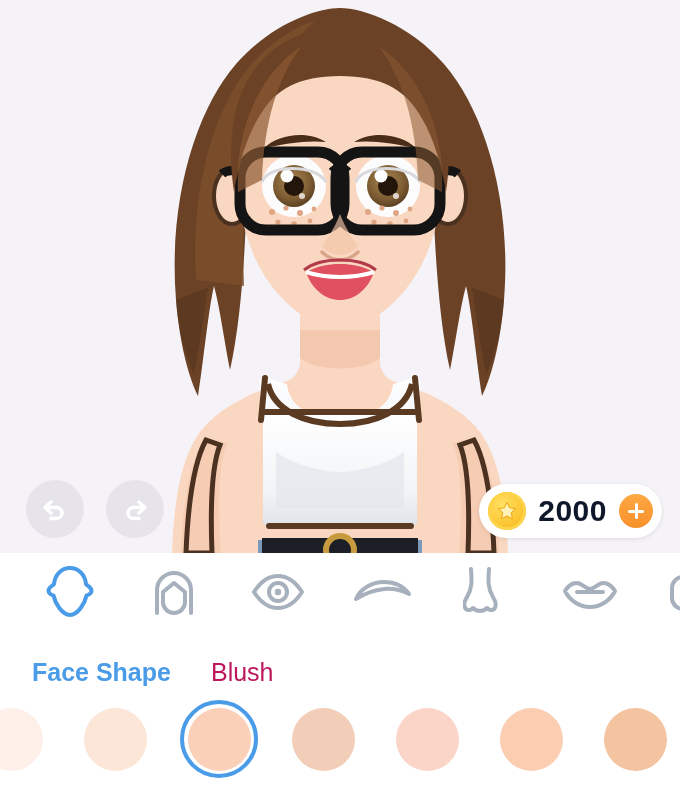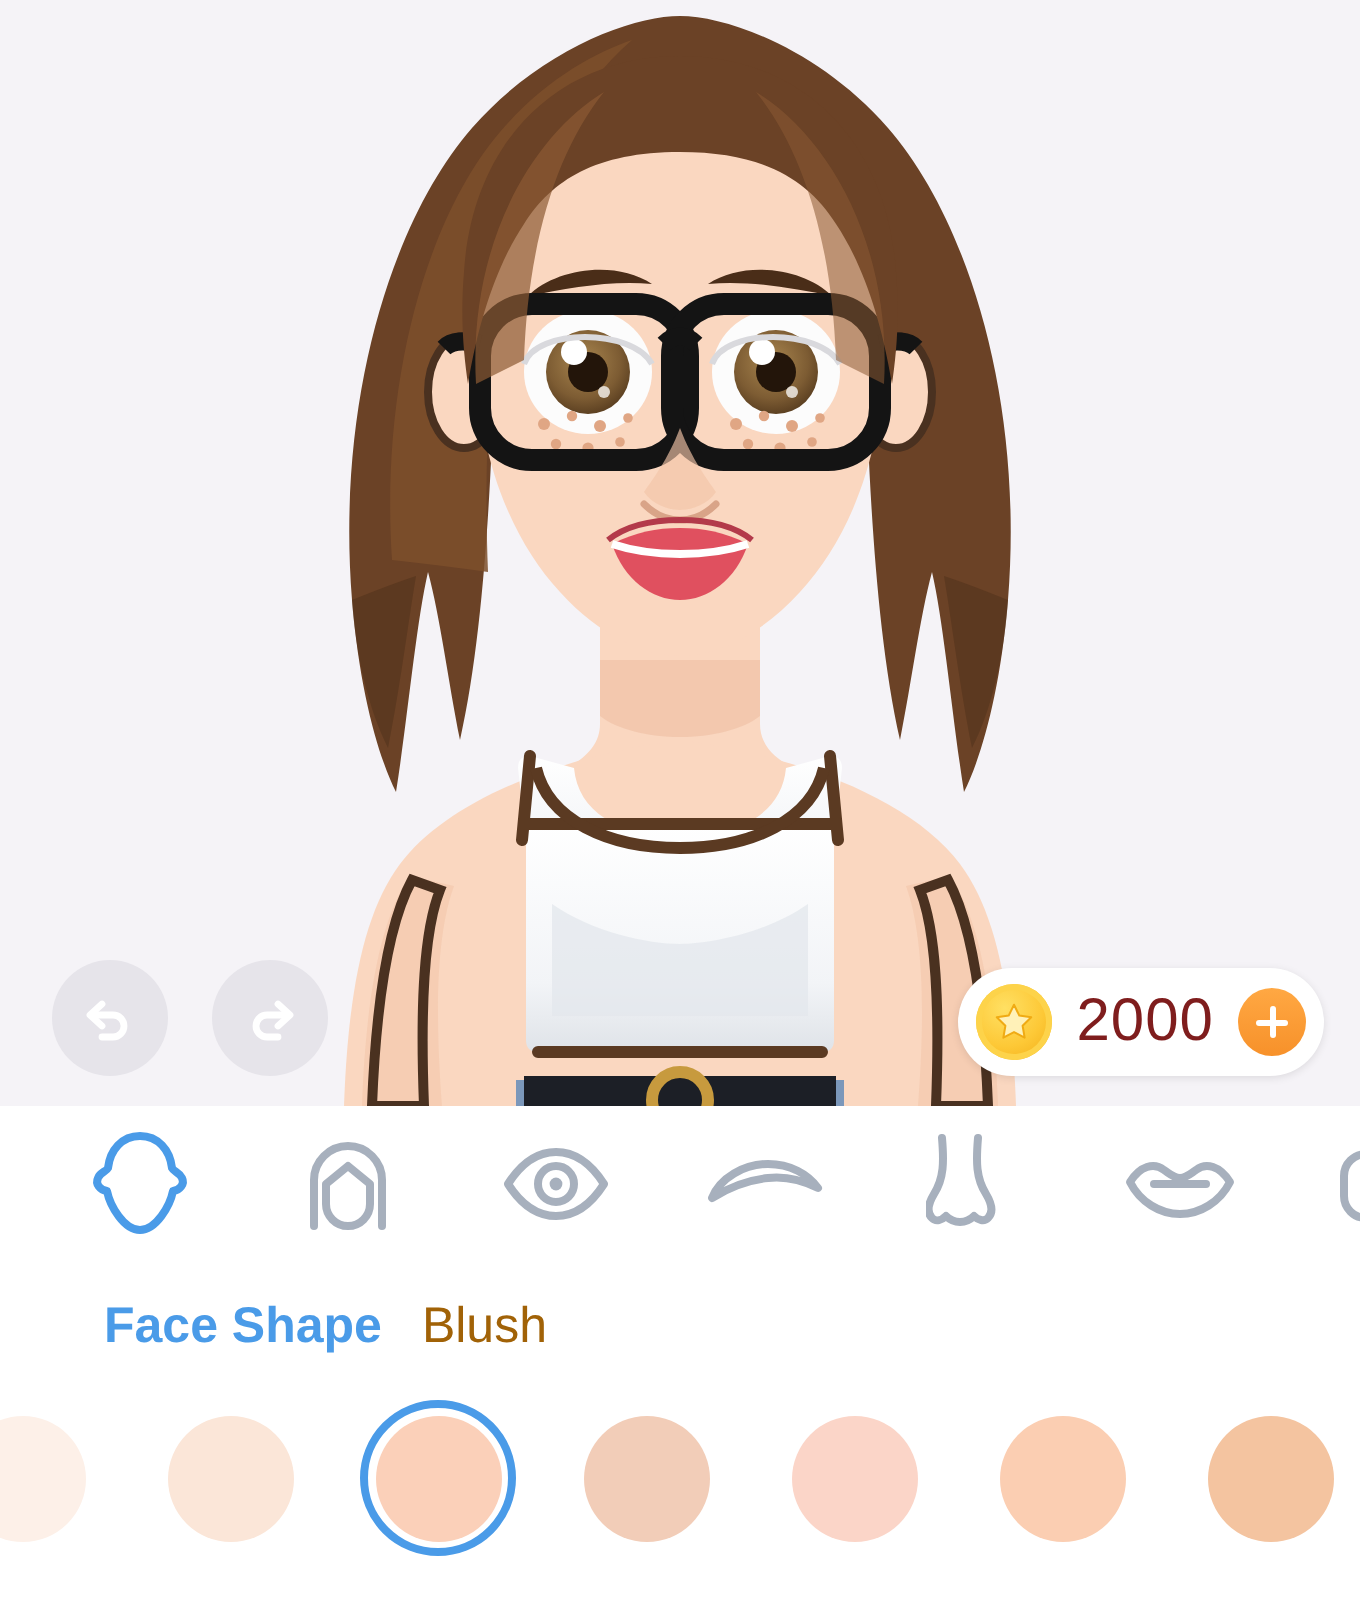--- a/index.html
+++ b/index.html
@@ -57,22 +57,22 @@
     z-index: 6;
   }
   .coin-icon {
     width: 38px; height: 38px; flex: 0 0 38px;
     border-radius: 50%;
     background: radial-gradient(circle at 38% 32%, #ffe063 0%, #fdc836 55%, #f0ab14 100%);
     display: flex; align-items: center; justify-content: center;
     box-shadow: inset 0 0 0 3px #fdd34a;
   }
   .coin-amount {
-    font-size: 30px; font-weight: normal;
-    color: #7f1d1d; letter-spacing: .5px;
+    font-size: 30px; font-weight: bold;
+    color: #0f172a; letter-spacing: .5px;
     line-height: 1;
   }
   .coin-plus {
     width: 34px; height: 34px; flex: 0 0 34px;
     border-radius: 50%;
     background: linear-gradient(180deg,#ffa843 0%, #f7912a 100%);
     position: relative; cursor: pointer;
   }
   .coin-plus::before, .coin-plus::after {
     content: ""; position: absolute; background: #fff; border-radius: 2px;
@@ -97,28 +97,28 @@
   }
   .cat-icon {
     flex: 0 0 104px;
     height: 70px;
     display: flex; align-items: center; justify-content: center;
     cursor: pointer;
   }
   .cat-icon svg { display: block; }
 
   .tab-row {
-    display: flex; align-items: center;
-    gap: 20px;
-    padding: 8px 0 0 52px;
+    display: flex; align-items: flex-end;
+    gap: 40px;
+    padding: 8px 0 0 32px;
     height: 56px;
   }
   .tab {
     font-size: 25px;
-    color: #a16207;
+    color: #be185d;
     cursor: pointer;
     white-space: nowrap;
   }
   .tab.active { color: #4a9be8; font-weight: bold; }
 
   .swatch-row {
     position: relative;
     display: flex; align-items: center;
     gap: 26px;
     padding-left: -10px;

